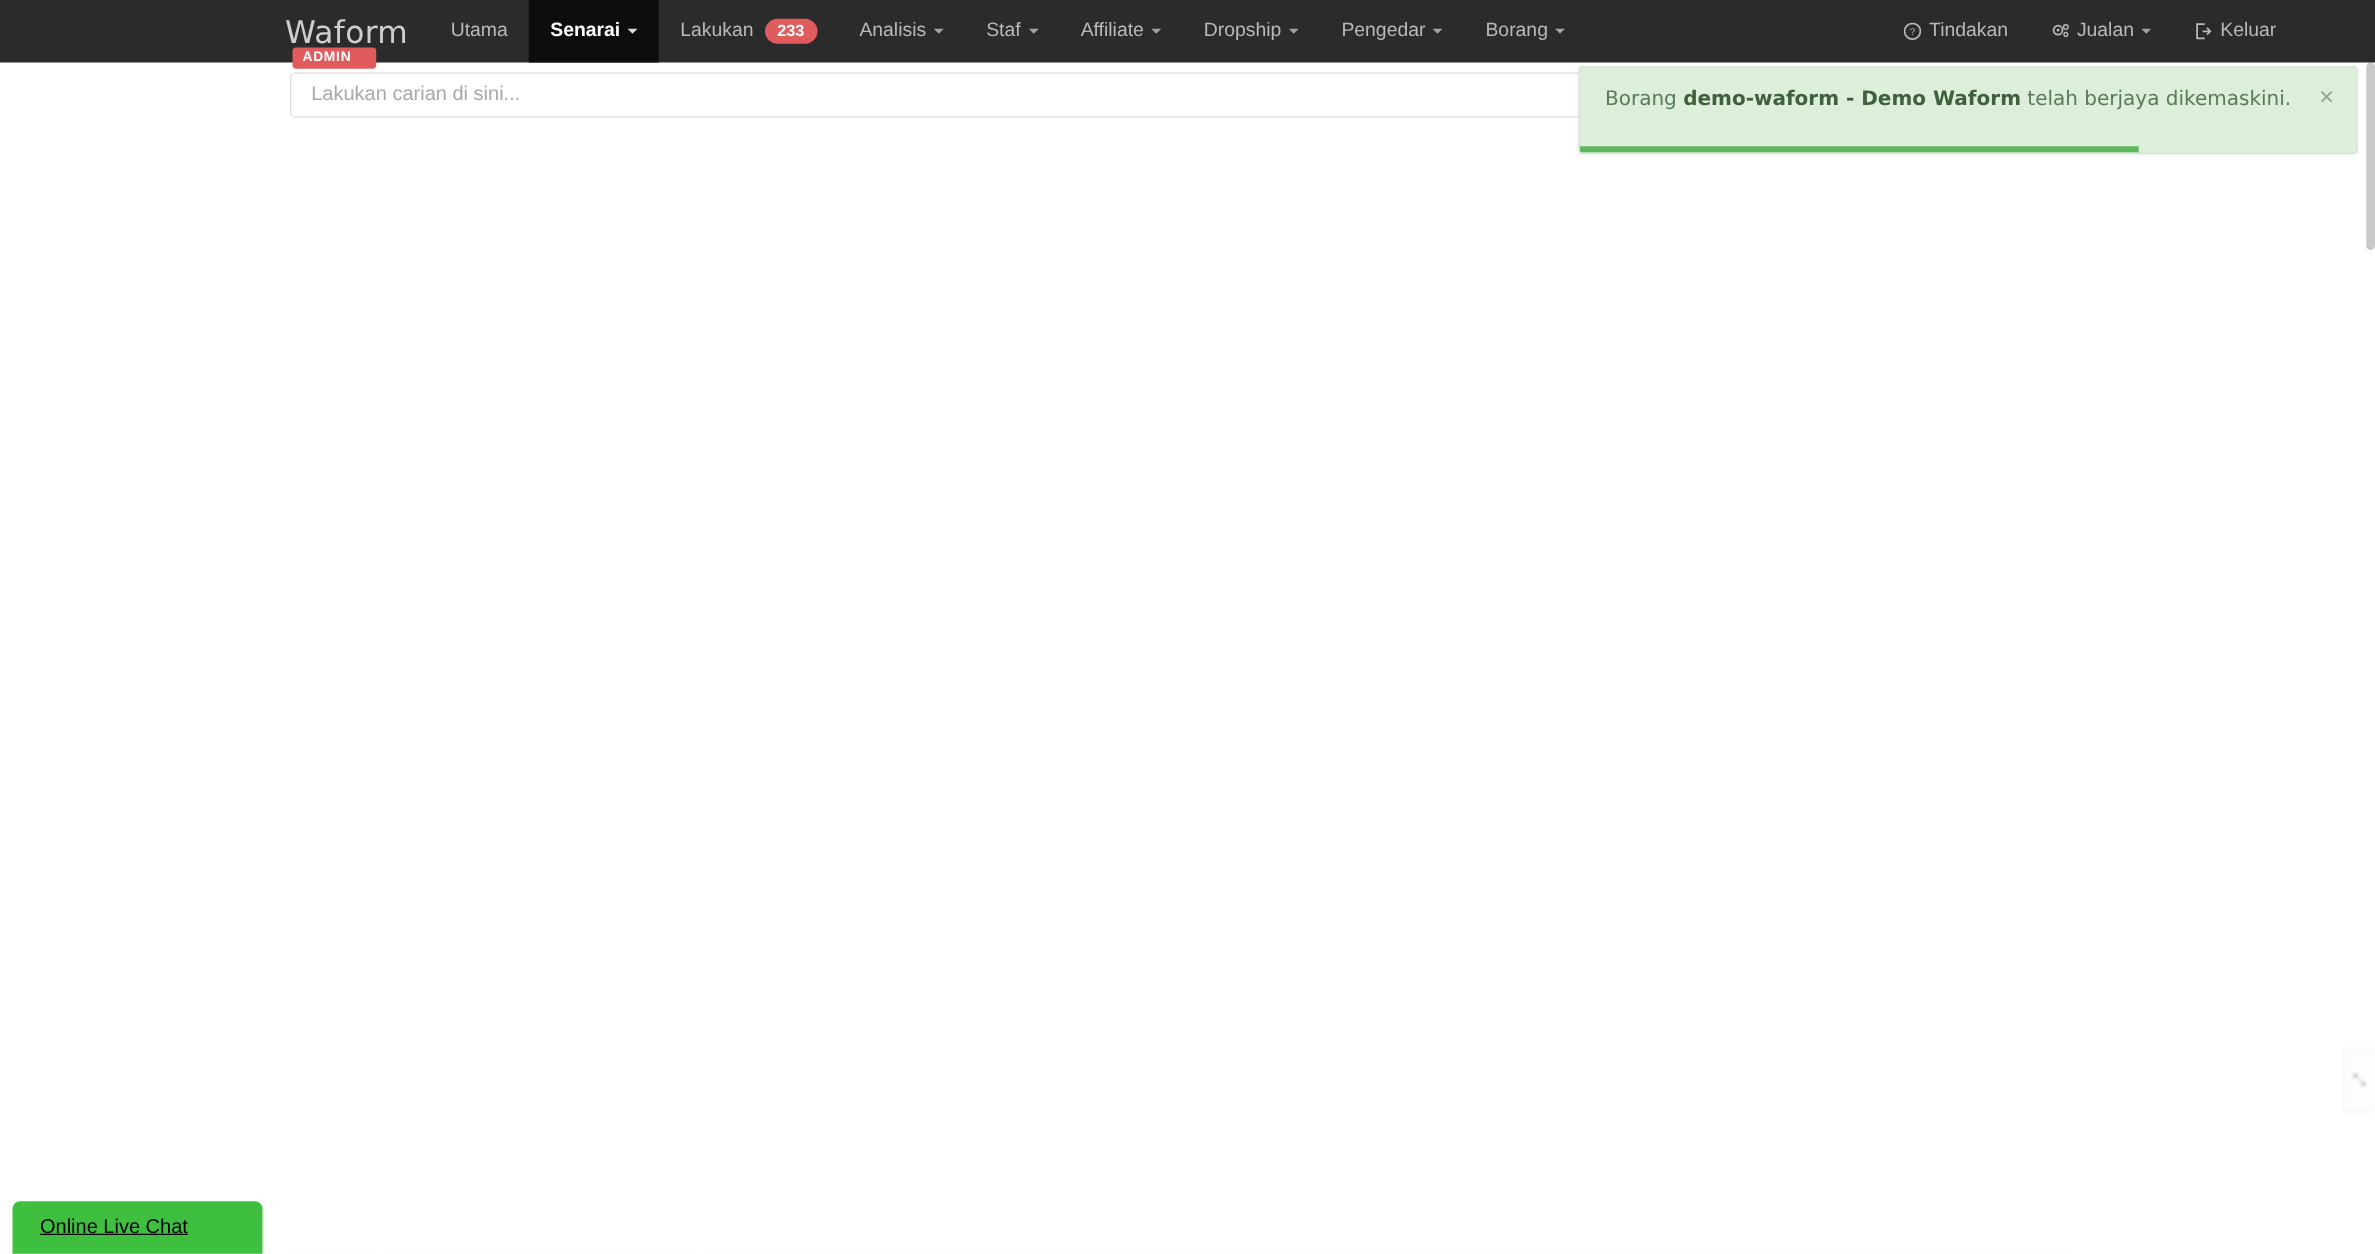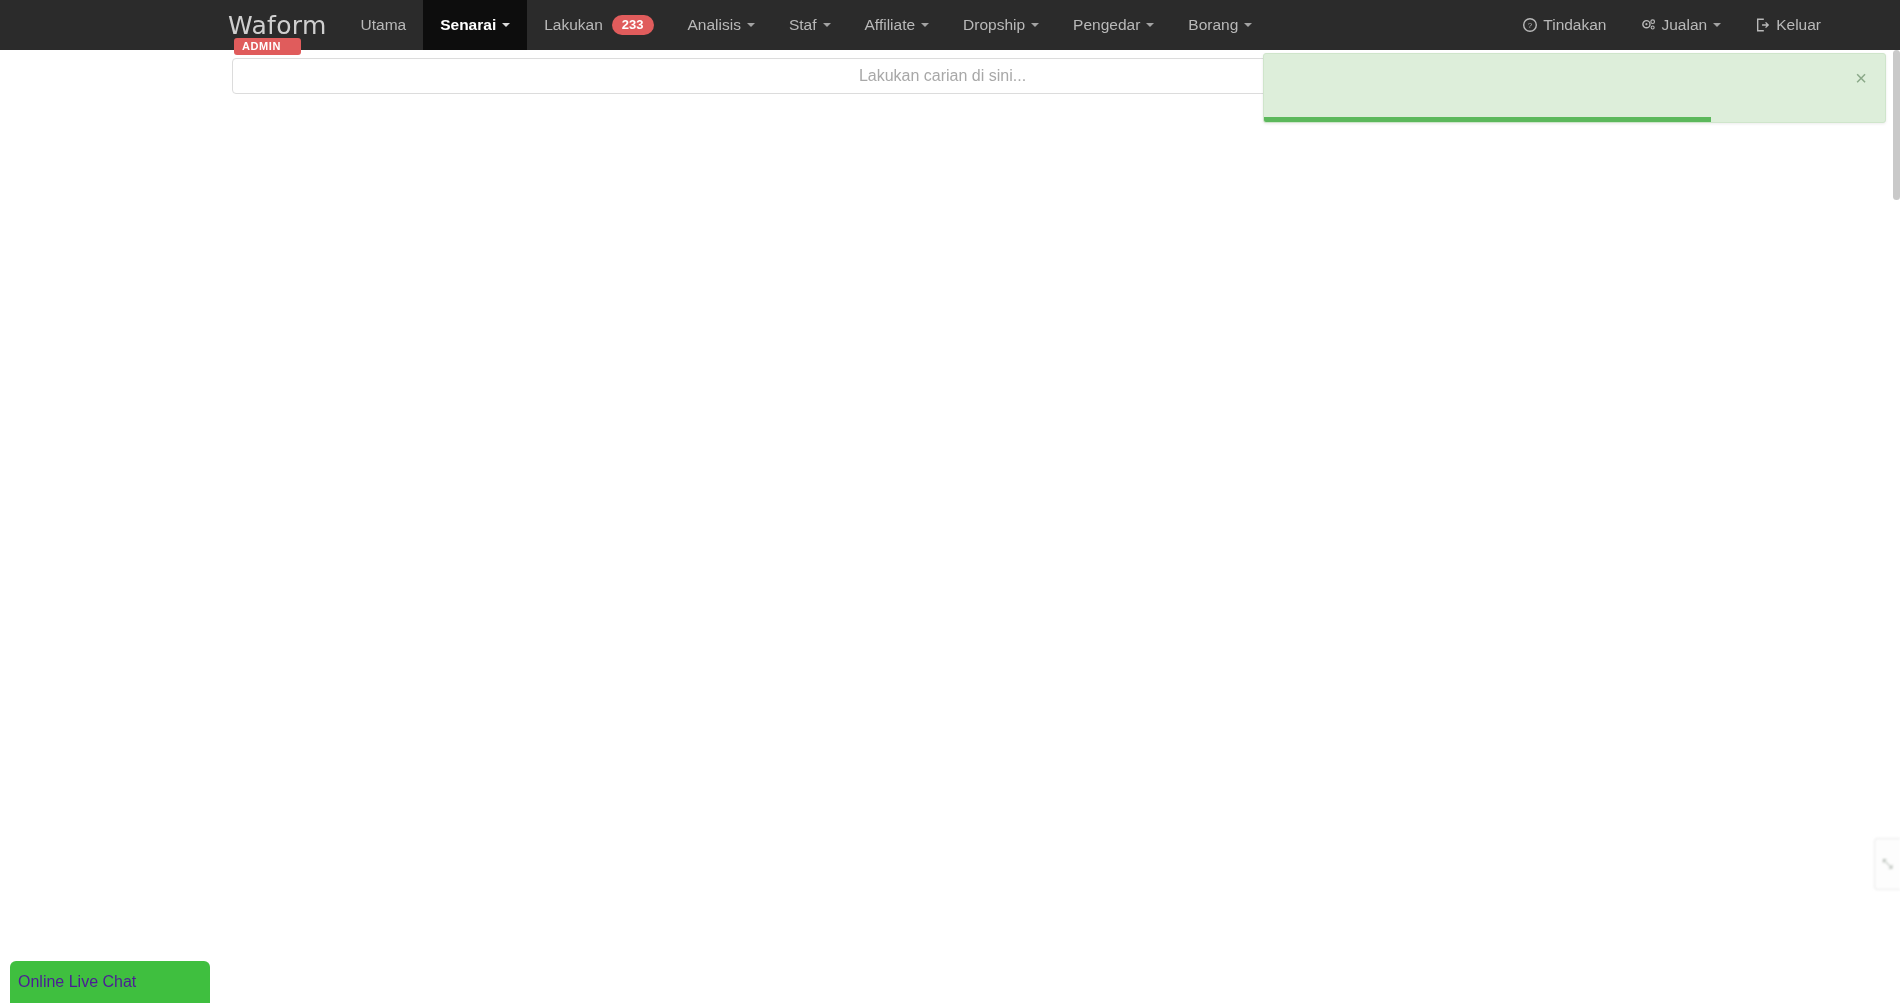--- a/index.html
+++ b/index.html
@@ -69,21 +69,20 @@
     width: 1421px; height: 36px;
     z-index: 10;
   }
   .searchbox {
     width: 100%; height: 100%;
     border: 1px solid #dcdcdc; border-radius: 4px;
     background: #fff; color: #444;
     font-size: 16px; padding: 12px 16px;
     font-family: "Liberation Sans", sans-serif;
     outline: none;
-    text-align: center;
   }
   .searchbox::placeholder { color: #a8a8a8; }
 
   
   .table-wrap {
     position: absolute; top: 146px; left: 232px;
     width: 1421px;
     border: 1px solid #e2e2e2;
     background: #fff;
   }
@@ -177,26 +176,27 @@
   }
   .toast-progress {
     position: absolute; left: 0; bottom: 0;
     height: 5px; background: #5cb85c;
   }
 
   
   .chat {
     position: absolute; left: 10px; bottom: 0;
     width: 200px; height: 42px;
-    background: #3fbf3f; color: #4c1d95;
+    background: #3fbf3f; color: #000000;
     border-radius: 6px 6px 0 0;
     display: flex; align-items: center;
-    padding-left: 8px;
+    padding-left: 22px;
     font-size: 16px; cursor: pointer;
     z-index: 50;
+    text-decoration: underline;
   }
   .chat-spinner {
     position: absolute; left: -4px; bottom: 90px;
     width: 20px; height: 20px;
     border: 2px solid #cfcfcf; border-top-color: transparent;
     border-radius: 50%; opacity: .6;
   }
   .side-tab {
     position: absolute; right: 0; top: 838px;
     width: 26px; height: 52px;
@@ -302,20 +302,23 @@
     </a>
   </div>
 </div>
 
 <div class="searchwrap">
   <input class="searchbox" type="text" placeholder="Lakukan carian di sini..." style="">
 </div>
 
 <div class="toast">
   <button class="toast-close">×</button>
+  <div class="toast-body">
+    <span>Borang </span><b>demo-waform - Demo Waform</b><span> telah berjaya dikemaskini.</span>
+  </div>
   <div class="toast-progress" id="toast-progress" style="width: 72%;"></div>
 </div>
 
 <div class="table-wrap">
   <table class="grid">
     <thead>
       <tr>
         <th class="col-num">#</th>
         <th class="col-kump">Kumpulan</th>
         <th class="col-kod">Kod &amp; Tajuk</th>

